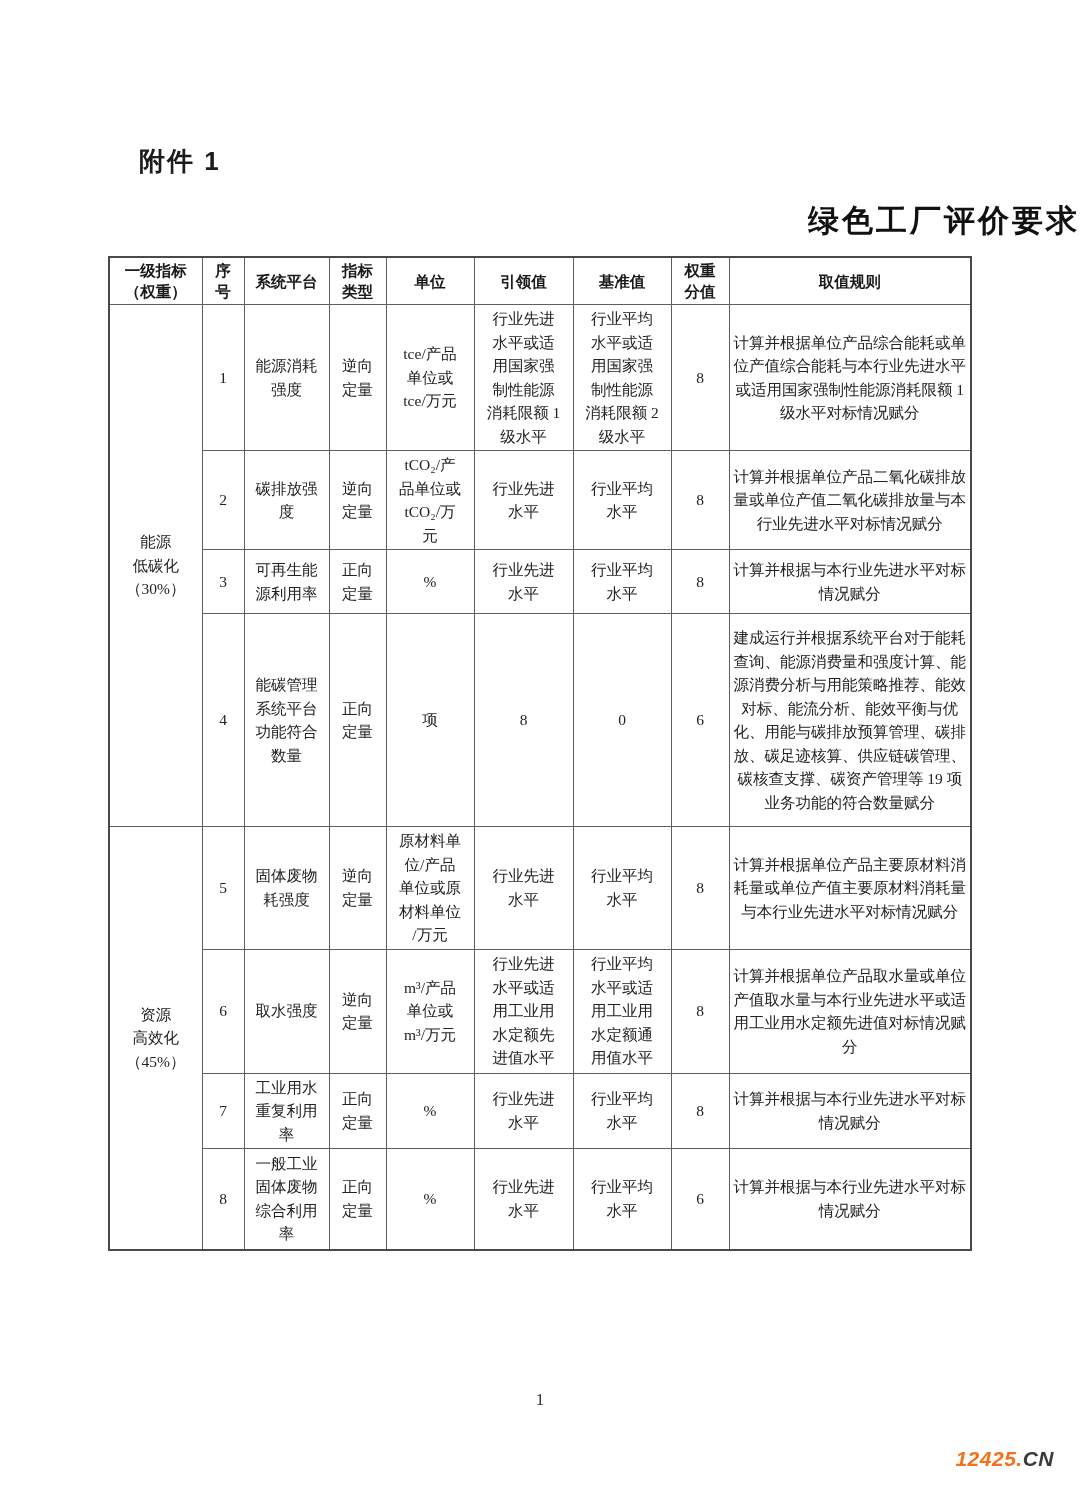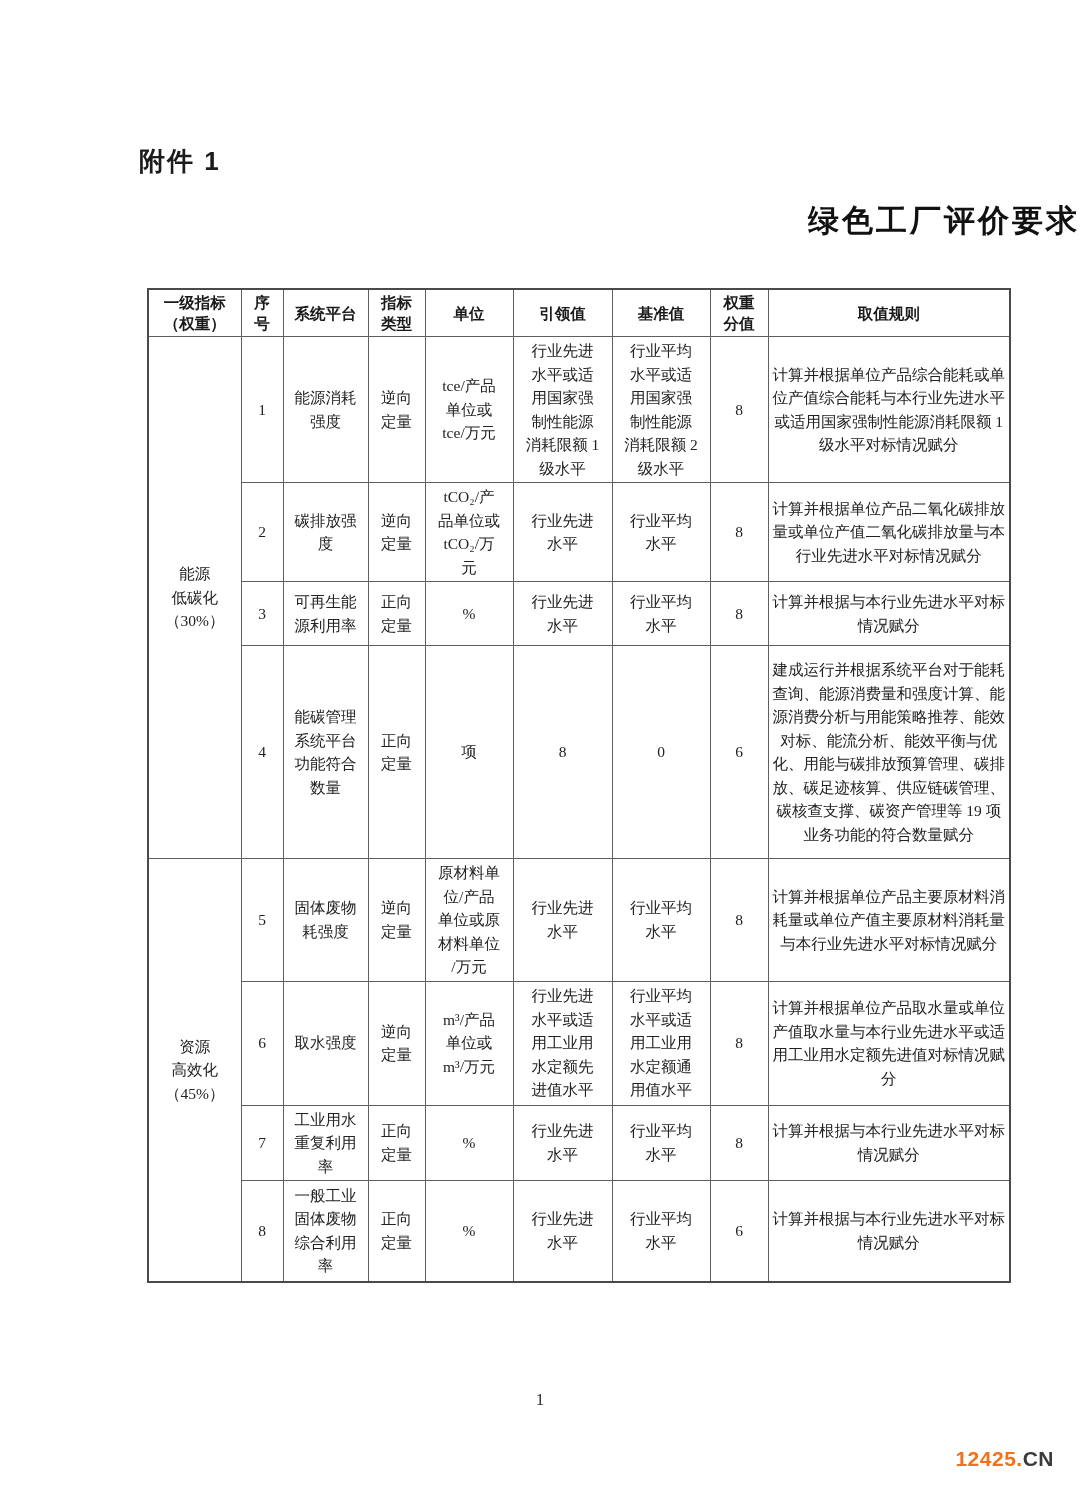--- a/index.html
+++ b/index.html
@@ -29,25 +29,24 @@
     top: 200px;
     text-align: right;
     font-size: 31px;
     font-weight: 700;
     letter-spacing: 3px;
     color: #111;
   }
   table.eval {
     position: absolute;
     left: 108px;
-    top: 288px;
+    top: 256px;
     width: 862px;
     border-collapse: collapse;
     table-layout: fixed;
-    margin-left: 39px;
   }
   table.eval th, table.eval td {
     border: 1px solid #5f5f5f;
     vertical-align: middle;
     text-align: center;
     white-space: pre-line;
     font-size: 15.5px;
     line-height: 23.5px;
     color: #222;
     padding: 2px 3px;
@@ -76,20 +75,21 @@
     color: #333;
   }
   .watermark {
     position: absolute;
     right: 26px;
     top: 1447px;
     font-family: "Liberation Sans", "DejaVu Sans", sans-serif;
     font-weight: 700;
     font-size: 21px;
     letter-spacing: 0.5px;
+    font-style: italic;
   }
   .watermark .wm-a { color: #f4711c; }
   .watermark .wm-b { color: #3b3b3b; }
 </style>
 </head>
 <body>
 
 <div class="attachment">附件 1</div>
 
 <div class="doc-title">绿色工厂评价要求</div>

